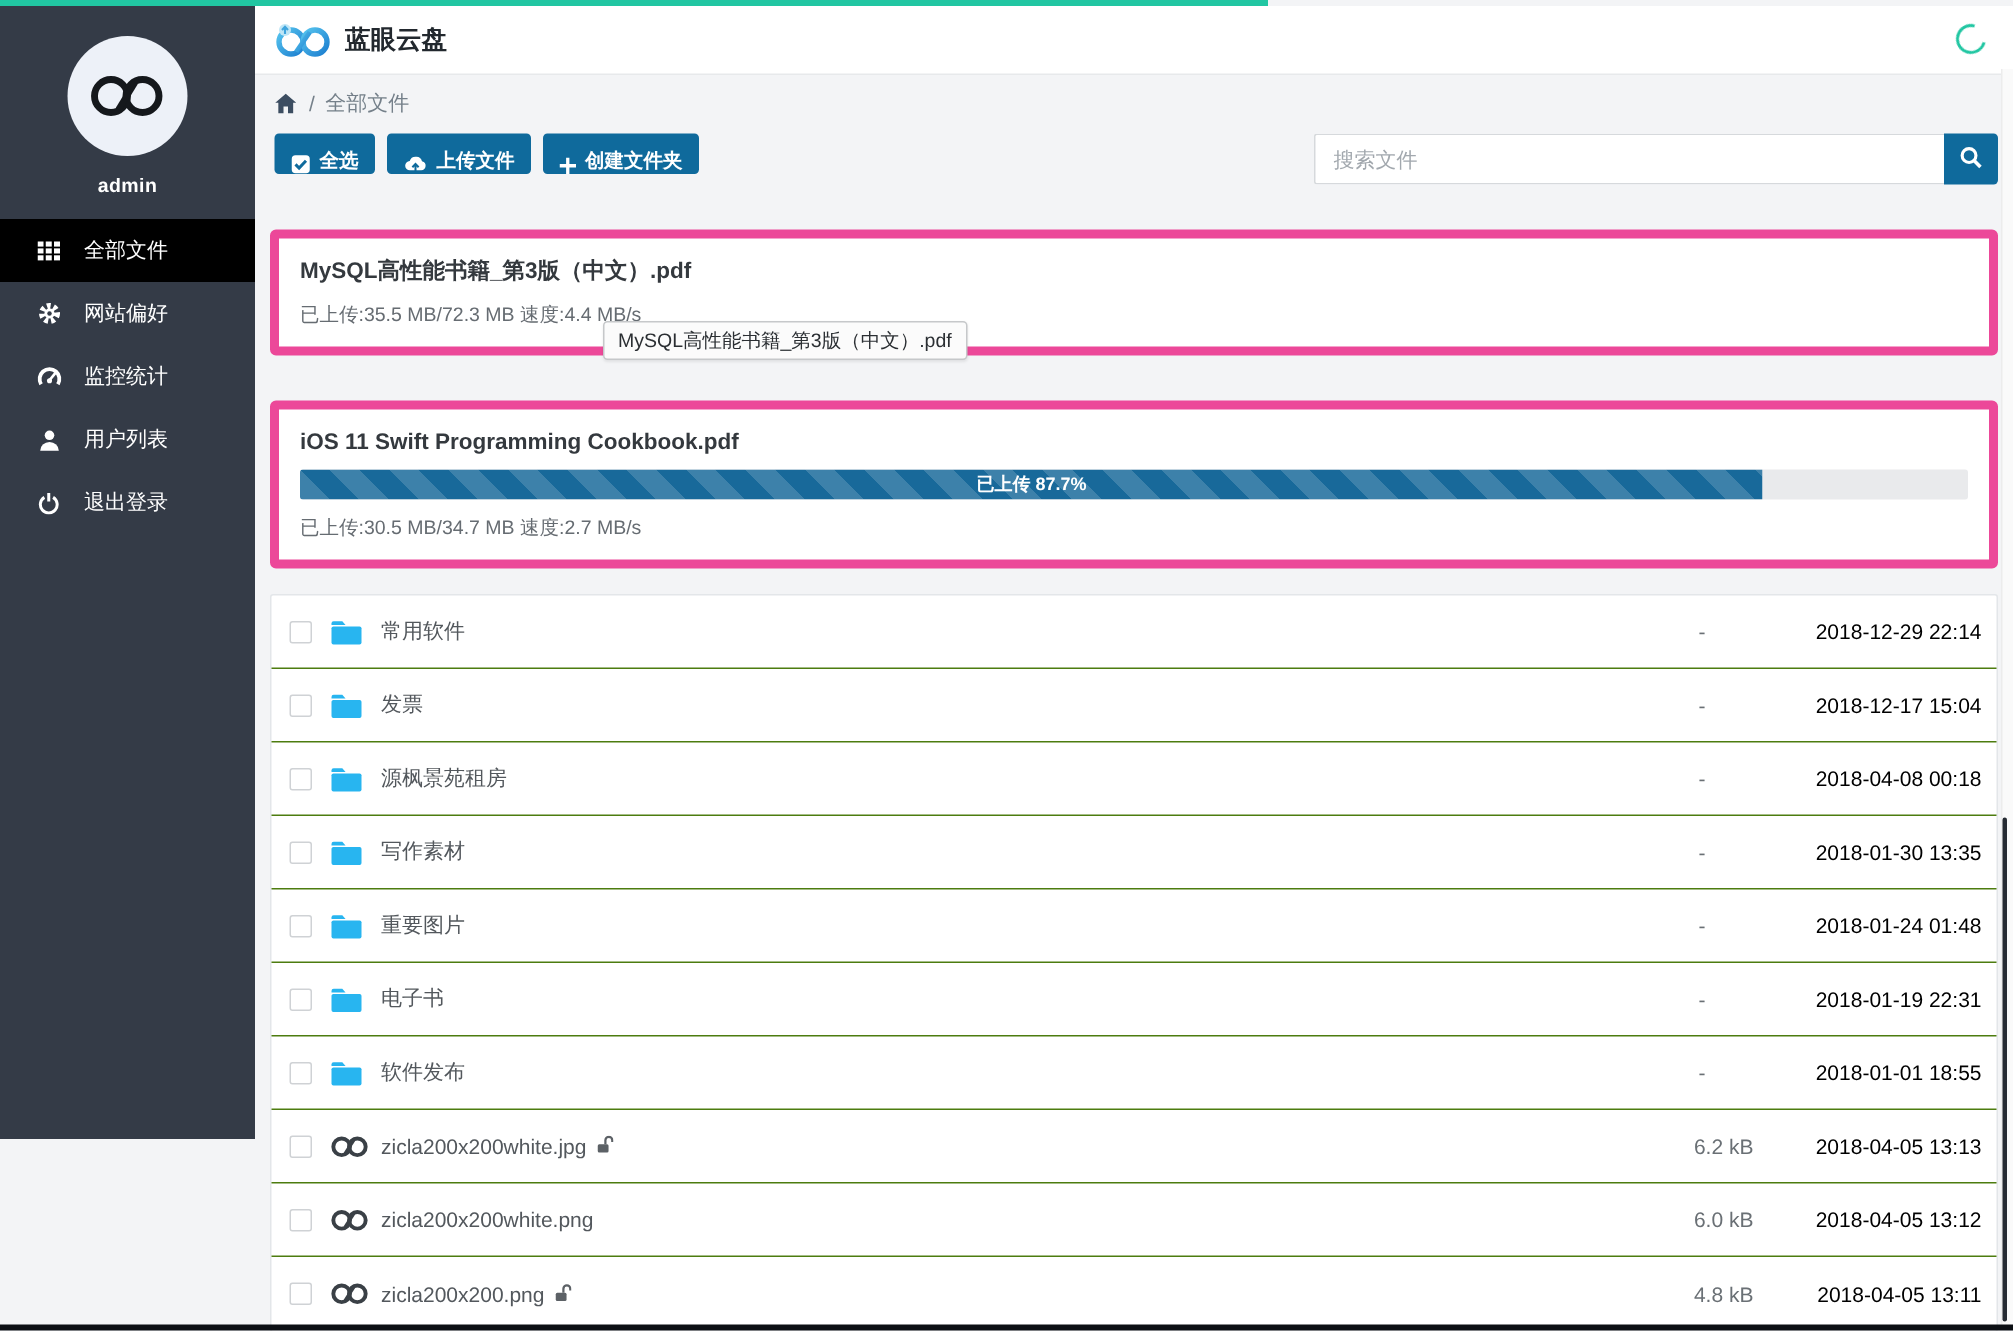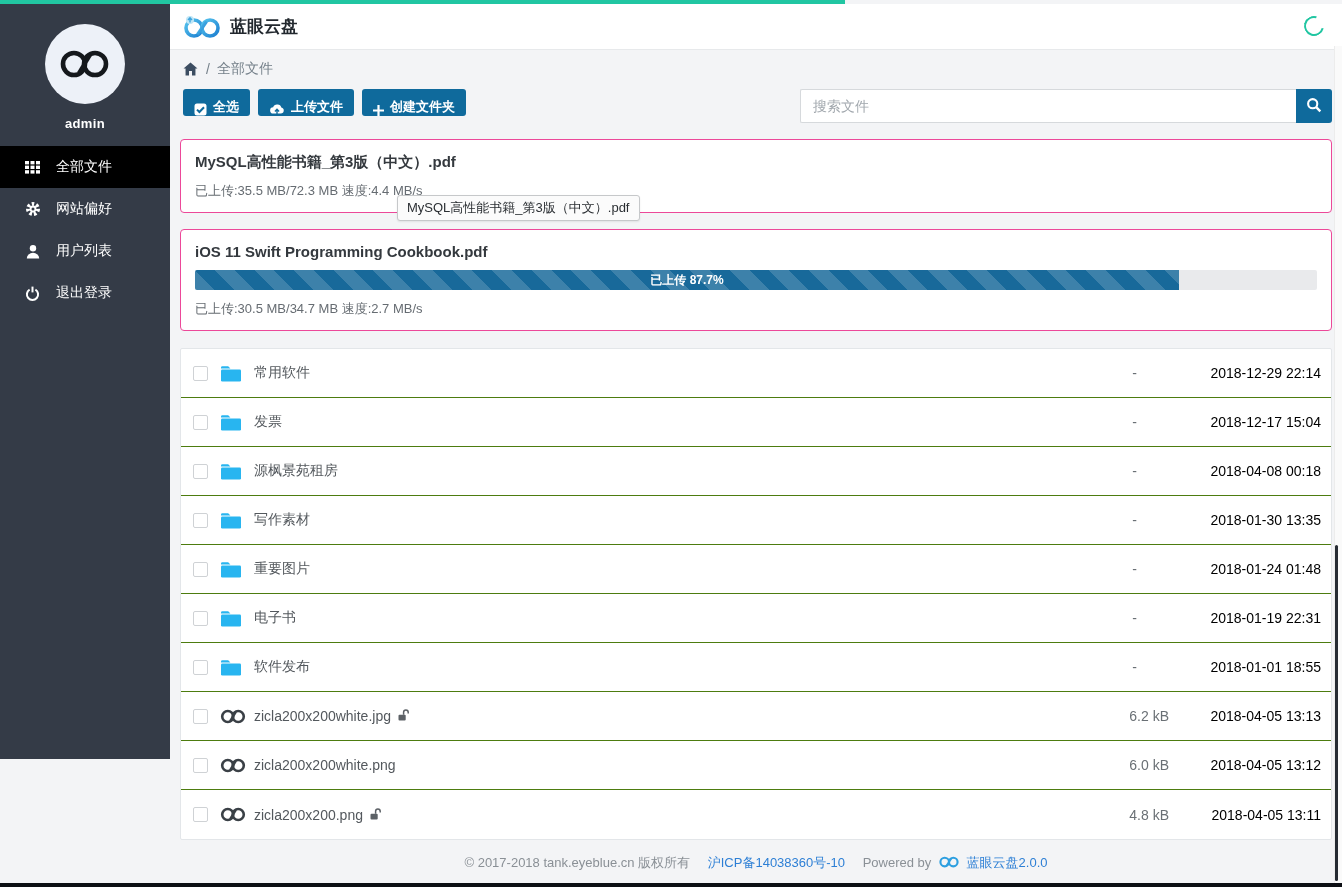--- a/index.html
+++ b/index.html
@@ -31,30 +31,30 @@
   .main { position:absolute; left:170px; top:46px; right:0; bottom:4px; padding:0 10px; background:#f3f4f6; }
   .breadcrumb { display:flex; align-items:center; padding:12px 0 0 3px; height:34px; font-size:14px; color:#75808a; }
   .breadcrumb .sep { margin:0 7px 0 8px; }
   .breadcrumb .crumb-current { color:#75808a; }
 
   .toolbar { display:flex; align-items:flex-start; margin-top:9px; padding-left:3px; }
   .btn { display:inline-flex; align-items:flex-end; height:27px; background:#0f6a9c; color:#fff;
     font-size:13px; font-weight:bold; border:none; border-radius:3px; padding:0 11px; margin-right:8px; cursor:pointer; }
   .btn .b-ico { display:inline-flex; margin-right:6px; }
   .searchbar { margin-left:auto; display:flex; }
-  .search-input { width:496px; height:34px; border:1px solid #d6d9dc; border-right:none; border-radius:2px 0 0 2px;
+  .search-input { width:420px; height:34px; border:1px solid #d6d9dc; border-right:none; border-radius:2px 0 0 2px;
     padding:0 12px; font-size:14px; color:#444; outline:none; background:#fff;
     font-family:"Liberation Sans","DejaVu Sans",sans-serif; }
   .search-input::placeholder { color:#a2a8ae; }
   .search-btn { width:36px; height:34px; background:#0f6a9c; border:none; border-radius:0 3px 3px 0;
     display:flex; align-items:center; justify-content:center; cursor:pointer; }
 
   
-  .upload-card { position:relative; background:#fff; border:1px solid #ec4899; border-radius:4px;
-    margin-top:16px; padding:12px 14px 12px 14px; }
+  .upload-card { position:relative; background:#fff; border:6px solid #ec4899; border-radius:4px;
+    margin-top:30px; padding:12px 14px 12px 14px; }
   .upload-title { font-size:15px; font-weight:bold; color:#34393e; line-height:20px; }
   .progress-track { margin-top:8px; height:20px; background:#e9eaec; border-radius:2px; overflow:visible; position:relative; }
   .progress-fill { position:relative; height:20px; border-radius:2px 0 0 2px; background-color:#18699a;
     background-image:repeating-linear-gradient(45deg, rgba(255,255,255,.16) 0 14px, rgba(255,255,255,0) 14px 28px); }
   .progress-label { position:absolute; left:0; right:0; top:50%; transform:translateY(-50%);
     text-align:center; color:#fff; font-size:12px; font-weight:bold; white-space:nowrap; }
   .upload-status { margin-top:10px; font-size:13px; color:#666c72; }
   .upload-tooltip { position:absolute; left:216px; top:55px; background:#fbfbfb; border:1px solid #c6c8ca;
     border-radius:3px; padding:3px 9px; font-size:13px; color:#2b2f33; white-space:nowrap;
     box-shadow:0 1px 2px rgba(0,0,0,.08); z-index:20; display:none; }
@@ -127,20 +127,30 @@
         <svg width="16" height="16" viewBox="0 0 16 16">
           <circle cx="8" cy="8" r="5" fill="none" stroke="#fff" stroke-width="4" stroke-dasharray="2.4 1.95"></circle>
           <circle cx="8" cy="8" r="3.4" fill="#fff"></circle>
           <circle cx="8" cy="8" r="1.5" fill="#343b47"></circle>
         </svg>
       </span>
       <span class="nav-label">网站偏好</span>
     </div>
     <div class="nav-item">
       <span class="nav-ico">
+        <svg width="16" height="15" viewBox="0 0 16 15">
+          <path d="M2.4 12.2 A6.6 6.6 0 1 1 13.6 12.2" fill="none" stroke="#fff" stroke-width="2.6"></path>
+          <path d="M8 9.5 L12 4.6" stroke="#fff" stroke-width="1.8"></path>
+          <circle cx="8" cy="9.8" r="1.7" fill="#fff"></circle>
+        </svg>
+      </span>
+      <span class="nav-label">监控统计</span>
+    </div>
+    <div class="nav-item">
+      <span class="nav-ico">
         <svg width="14" height="15" viewBox="0 0 14 15">
           <circle cx="7" cy="4.2" r="3.2" fill="#fff"></circle>
           <path d="M0.8 14.5 a6.2 5.8 0 0 1 12.4 0 Z" fill="#fff"></path>
         </svg>
       </span>
       <span class="nav-label">用户列表</span>
     </div>
     <div class="nav-item">
       <span class="nav-ico">
         <svg width="15" height="15" viewBox="0 0 15 15">

